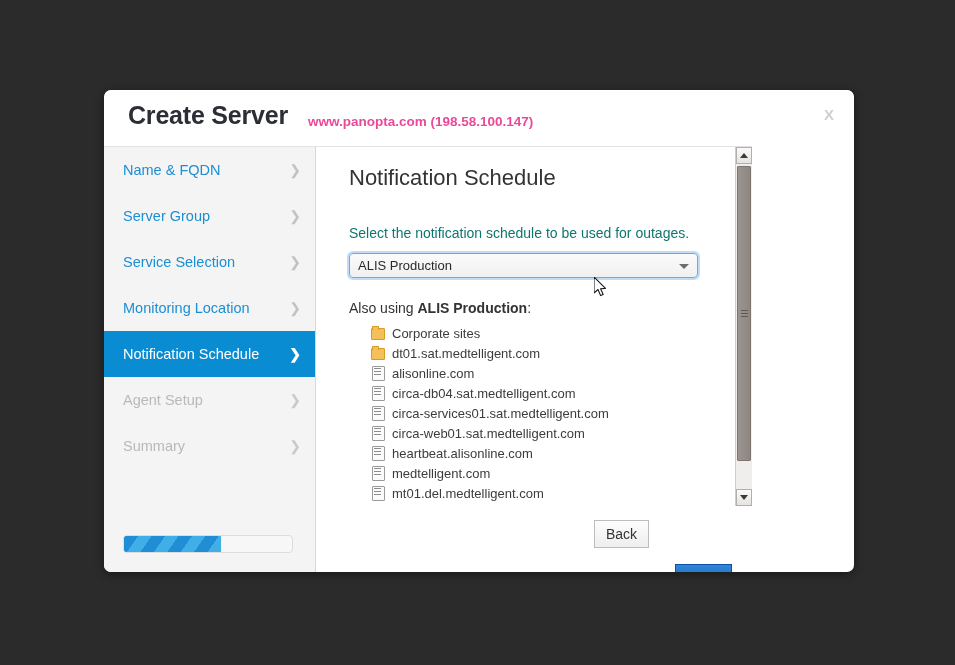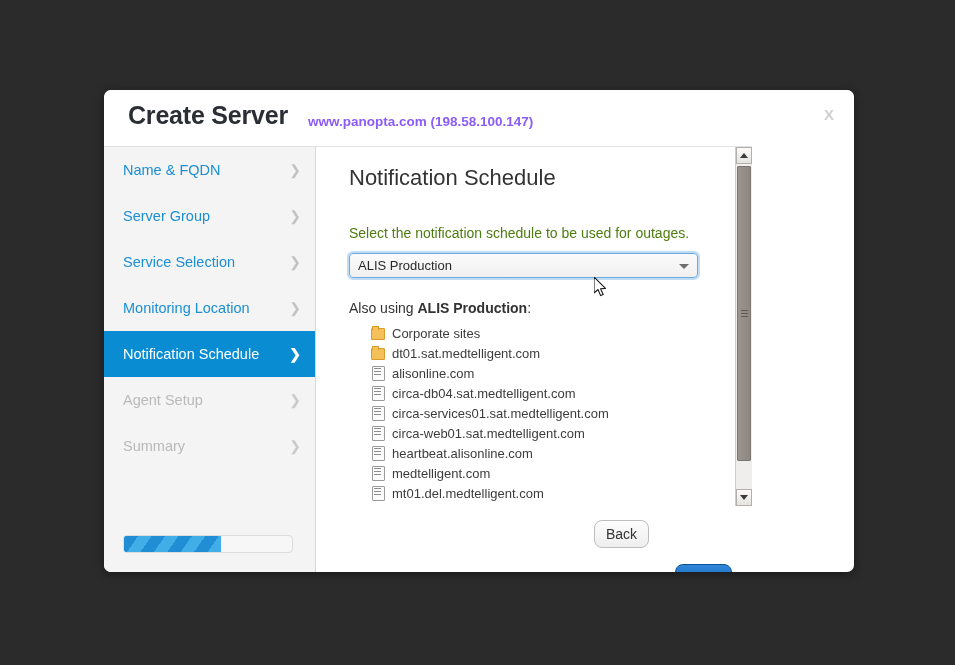--- a/index.html
+++ b/index.html
@@ -38,21 +38,21 @@
     font-weight: bold;
     color: #2b2e34;
     letter-spacing: -0.2px;
     margin-left: 8px;
   }
   #modal-subtitle {
     position: absolute;
     left: 204px; top: 24px;
     font-size: 13.5px;
     font-weight: bold;
-    color: #8b5cf6;
+    color: #ec4899;
   }
   #close-btn {
     position: absolute;
     right: 15px; top: 14px;
     font-size: 15px;
     font-weight: bold;
     color: #cfcfcf;
     cursor: pointer;
     user-select: none;
     padding: 2px 5px;
@@ -134,21 +134,21 @@
     padding: 18px 22px 0 33px;
   }
   #page-heading {
     font-size: 22px;
     color: #333333;
     margin: 0 0 34px 0;
     font-weight: normal;
   }
   #select-prompt {
     font-size: 14px;
-    color: #4d7c0f;
+    color: #0f766e;
     margin: 0 0 12px 0;
   }
 
   
   #select-box {
     position: relative;
     width: 349px;
     height: 25px;
     border: 1px solid #6aaade;
     border-radius: 4px;
@@ -231,21 +231,21 @@
   
   #footer {
     position: absolute;
     left: 0; right: 0; bottom: 0;
     height: 66px;
   }
   .btn {
     position: absolute;
     top: 14px;
     height: 28px;
-    border-radius: 8px;
+    border-radius: 0;
     font-size: 14px;
     display: flex;
     align-items: center;
     justify-content: center;
     cursor: pointer;
     user-select: none;
   }
   #btn-back {
     right: 103px;
     width: 55px;

